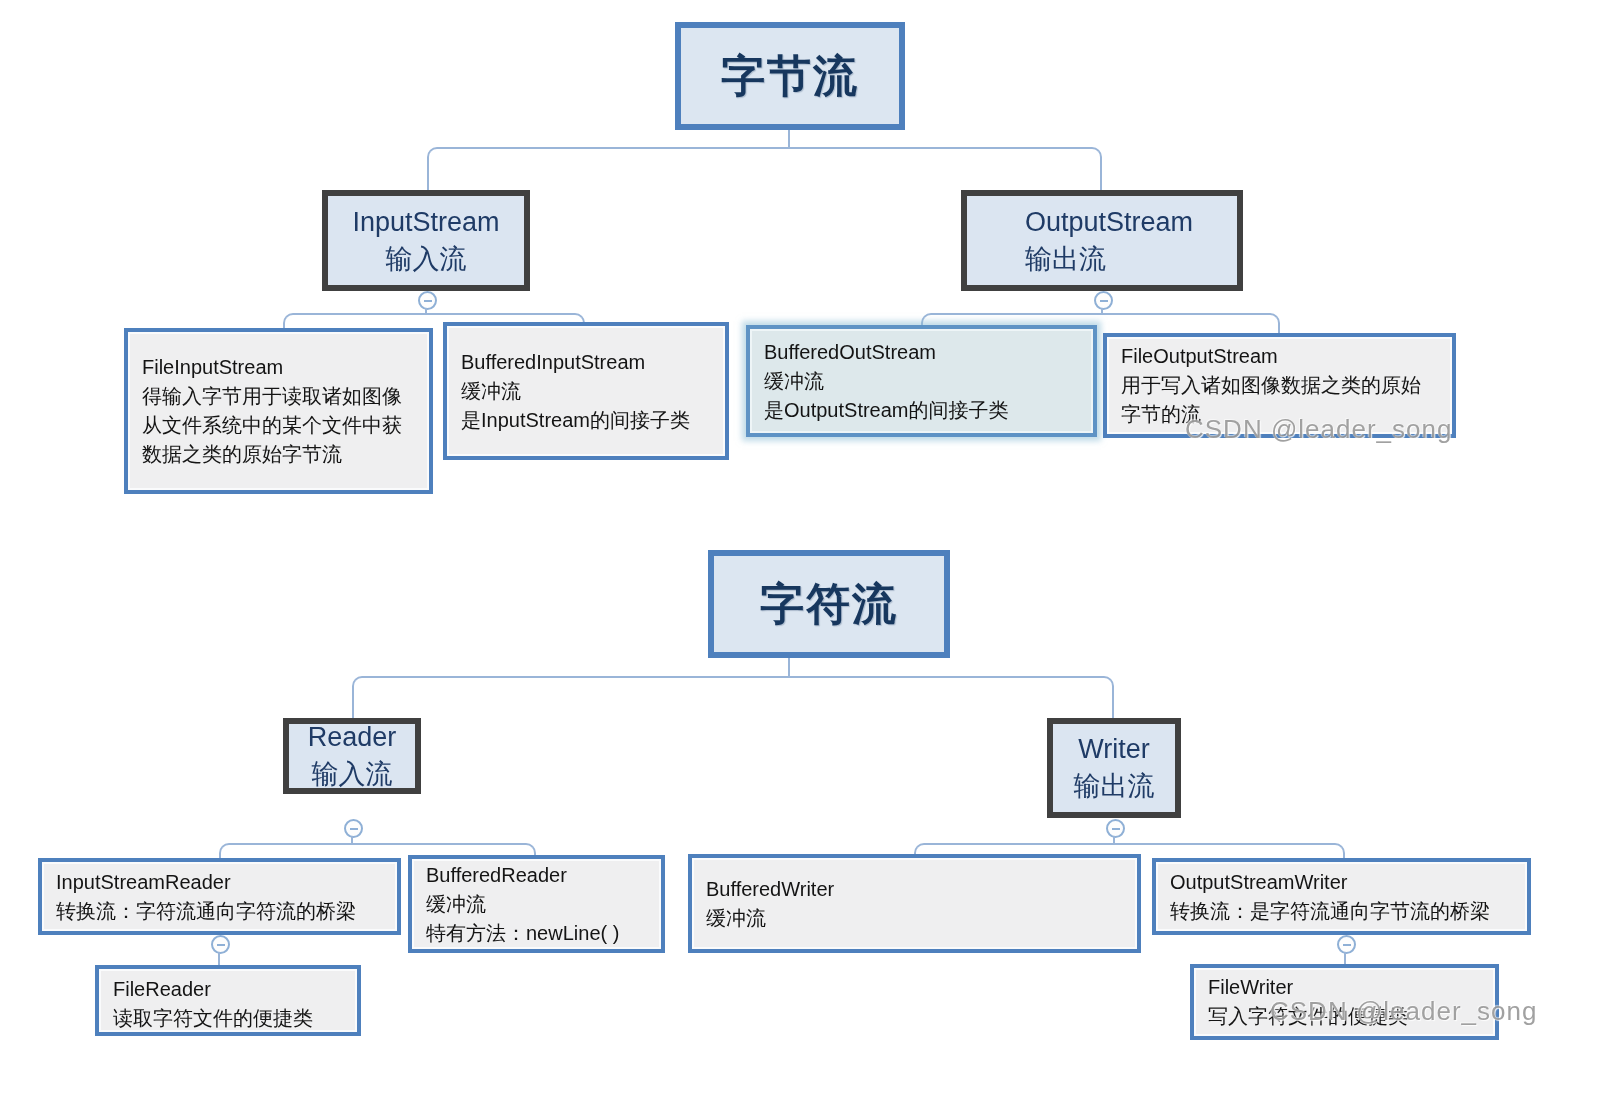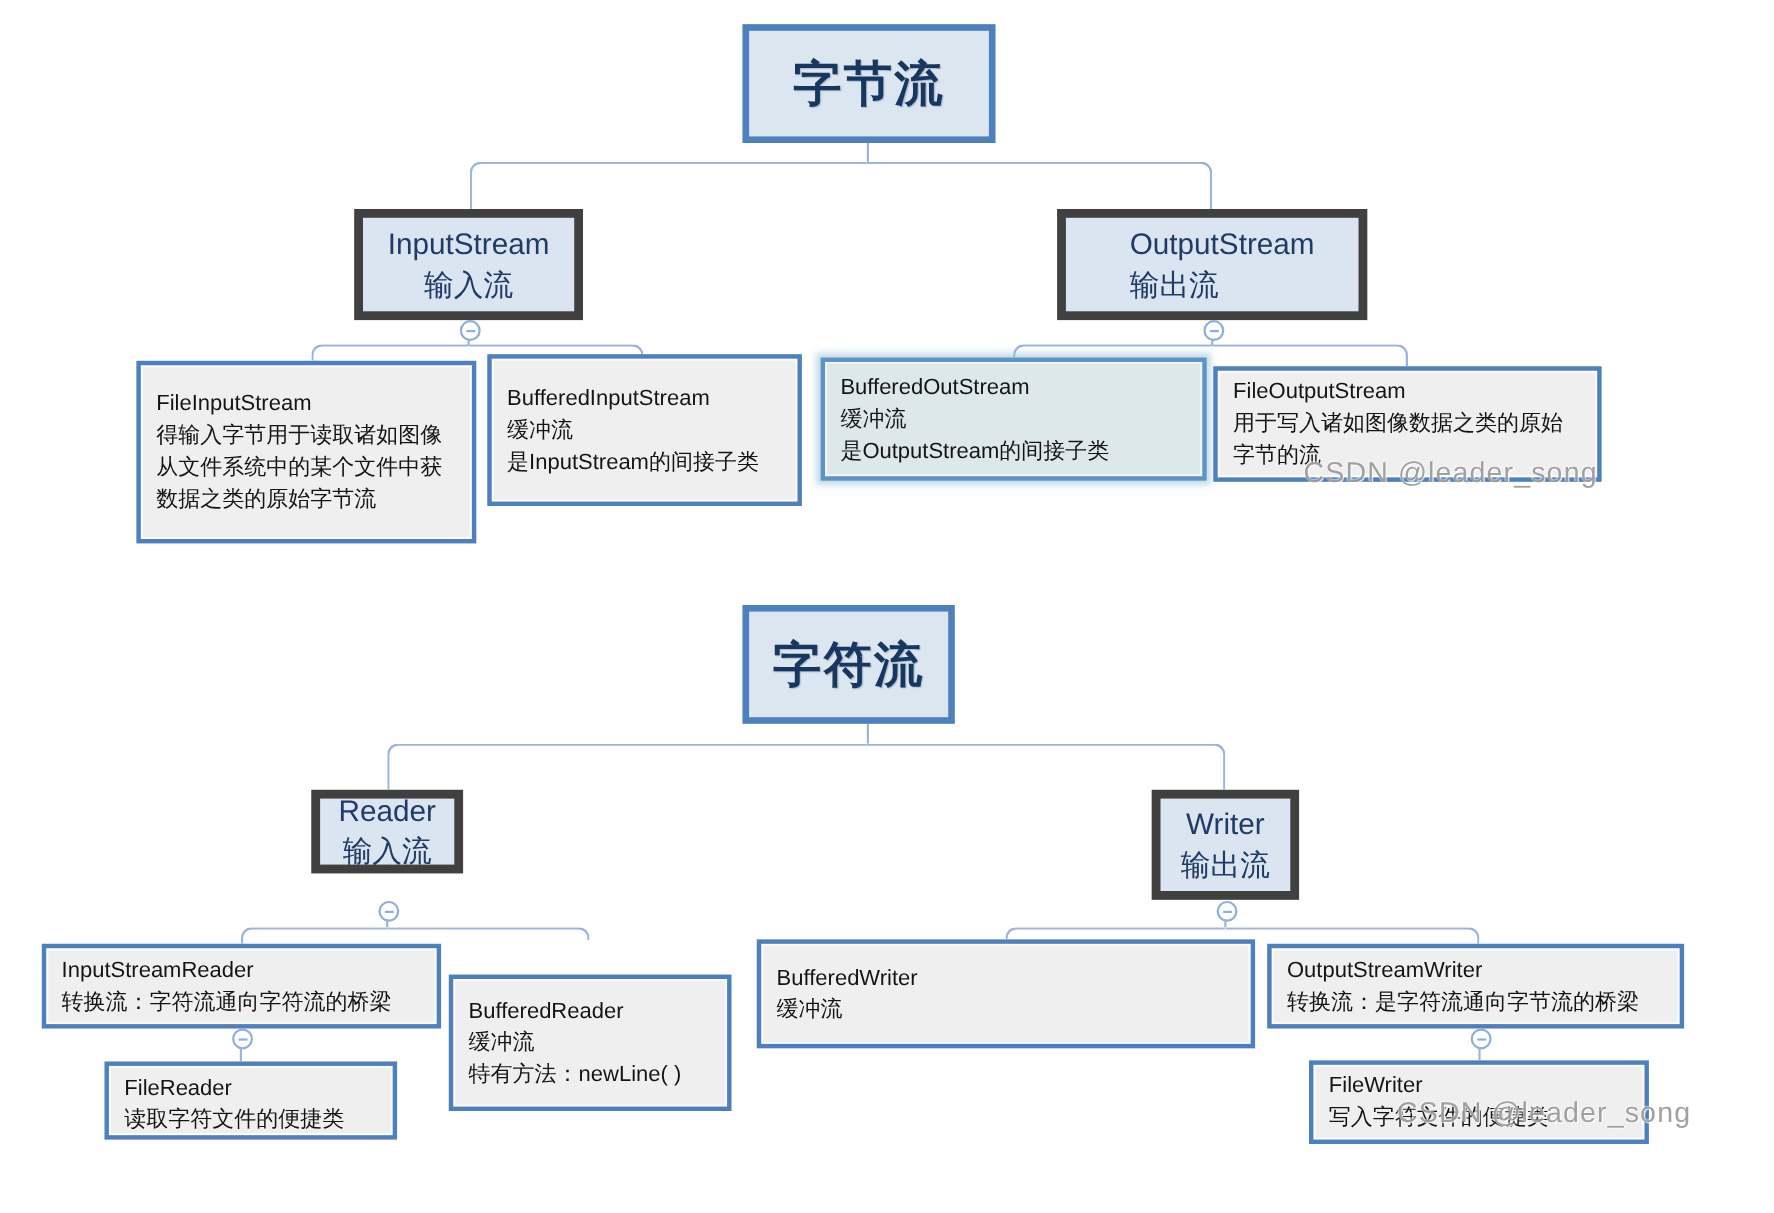--- a/index.html
+++ b/index.html
@@ -7,21 +7,21 @@
     position:relative;width:1613px;height:1103px;background:#ffffff;
     font-family:"Liberation Sans","DejaVu Sans",sans-serif;overflow:hidden;
   }
   .box{position:absolute;box-sizing:border-box;display:flex;flex-direction:column;justify-content:center;}
   .box-root{
     border:6px solid #4e80bd;background:#dce6f1;align-items:center;
     color:#17375e;font-size:44px;font-weight:700;letter-spacing:2px;
     text-shadow:1px 1px 1px rgba(23,55,94,.25);
   }
   .box-parent{
-    border:8px solid #404040;background:#dbe5f1;align-items:center;
+    border:6px solid #404040;background:#dbe5f1;align-items:center;
     color:#1f3b66;font-size:27px;line-height:37px;
   }
   .box-parent.align-left{align-items:flex-start;padding-left:58px;}
   .box-child{
     border:4px solid #4e80bd;background:#efeff0;
     box-shadow:inset 0 0 0 2px #fafbfc;
     color:#141414;font-size:20px;line-height:29px;
     align-items:flex-start;padding:6px 8px 6px 14px;
   }
   .box-selected{
@@ -107,21 +107,21 @@
     <div class="line">用于写入诸如图像数据之类的原始</div>
     <div class="line">字节的流</div>
   </div>
 
   <div class="watermark" style="left:1185px;top:414px;">CSDN @leader_song</div>
 
   <div class="conn cl" style="left:788px;top:658px;width:2px;height:18px;"></div>
   <div class="conn ct cl rtl" style="left:352px;top:676px;width:436px;height:42px;"></div>
   <div class="conn ct cr rtr" style="left:788px;top:676px;width:326px;height:42px;"></div>
 
-  <div class="box box-root" style="left:675px;top:550px;width:193px;height:108px;">
+  <div class="box box-root" style="left:708px;top:550px;width:242px;height:108px;">
     <div class="line">字符流</div>
   </div>
 
   <div class="box box-parent" style="left:283px;top:718px;width:138px;height:76px;">
     <div class="line">Reader</div>
     <div class="line">输入流</div>
   </div>
 
   <div class="box box-parent" style="left:1047px;top:718px;width:134px;height:100px;">
     <div class="line">Writer</div>
@@ -140,21 +140,21 @@
     </div>
   <div class="conn cl" style="left:1113px;top:836px;width:2px;height:7px;"></div>
   <div class="conn ct cl rtl" style="left:914px;top:843px;width:200px;height:11px;"></div>
   <div class="conn ct cr rtr" style="left:1114px;top:843px;width:231px;height:15px;"></div>
 
   <div class="box box-child" style="left:38px;top:858px;width:363px;height:77px;">
     <div class="line">InputStreamReader</div>
     <div class="line">转换流：字符流通向字符流的桥梁</div>
   </div>
 
-  <div class="box box-child" style="left:408px;top:855px;width:257px;height:124px;margin-top:31px;">
+  <div class="box box-child" style="left:408px;top:855px;width:257px;height:98px;">
     <div class="line">BufferedReader</div>
     <div class="line">缓冲流</div>
     <div class="line">特有方法：newLine( )</div>
   </div>
 
   <div class="minus" style="left:211px;top:935px;">
       <i></i>
     </div>
   <div class="conn cl" style="left:218px;top:952px;width:2px;height:13px;"></div>
 

